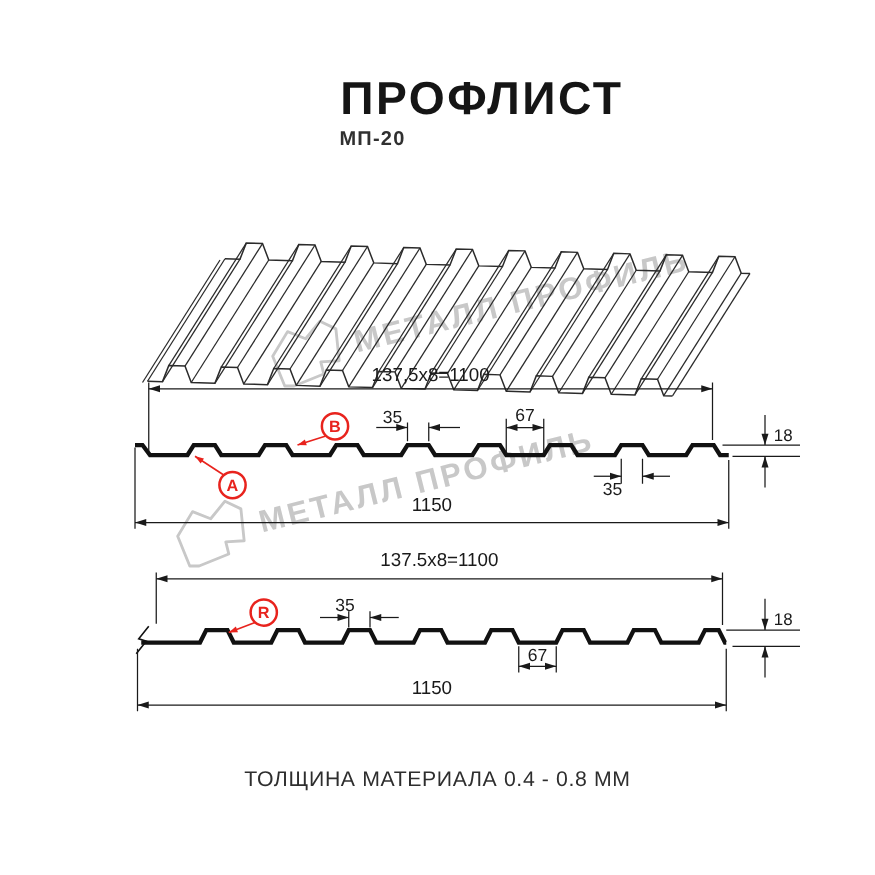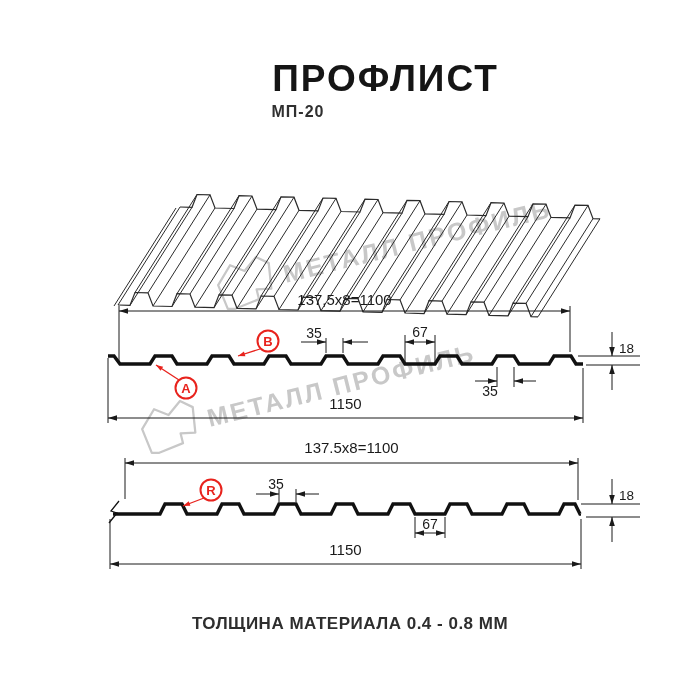--- a/index.html
+++ b/index.html
@@ -3,21 +3,21 @@
 <meta charset="utf-8">
 <style>
   html,body{margin:0;padding:0;background:#fff;}
   .canvas{position:relative;width:700px;height:700px;background:#ffffff;overflow:hidden;
           font-family:"Liberation Sans",sans-serif;}
   .title{position:absolute;top:58px;left:0;width:691px;text-align:center;
          font-size:37px;font-weight:800;letter-spacing:2px;color:#151515;z-index:3;margin-left:40px;}
   .subtitle{position:absolute;top:103px;left:0;width:596px;text-align:center;
          font-size:16px;font-weight:700;letter-spacing:1px;color:#303030;z-index:3;}
   .footer{position:absolute;top:614px;left:0;width:700px;text-align:center;
-         font-size:17px;font-weight:700;letter-spacing:0.5px;color:#2e2e2e;z-index:3;}
+         font-size:17px;font-weight:400;letter-spacing:0.5px;color:#2e2e2e;z-index:3;}
   .wm{position:absolute;display:flex;align-items:center;gap:10px;z-index:1;
       transform:rotate(-14deg);transform-origin:left bottom;white-space:nowrap;}
   .wm-text{font-size:25px;font-weight:700;letter-spacing:2.5px;color:#c8c8c8;}
   #wm1{left:224px;top:264px;}
   #wm2{left:148px;top:408px;}
   svg.layer{position:absolute;left:0;top:0;z-index:2;}
   #sketch3d{position:absolute;left:80px;top:165px;z-index:2;}
 </style>
 </head>
 <body>

